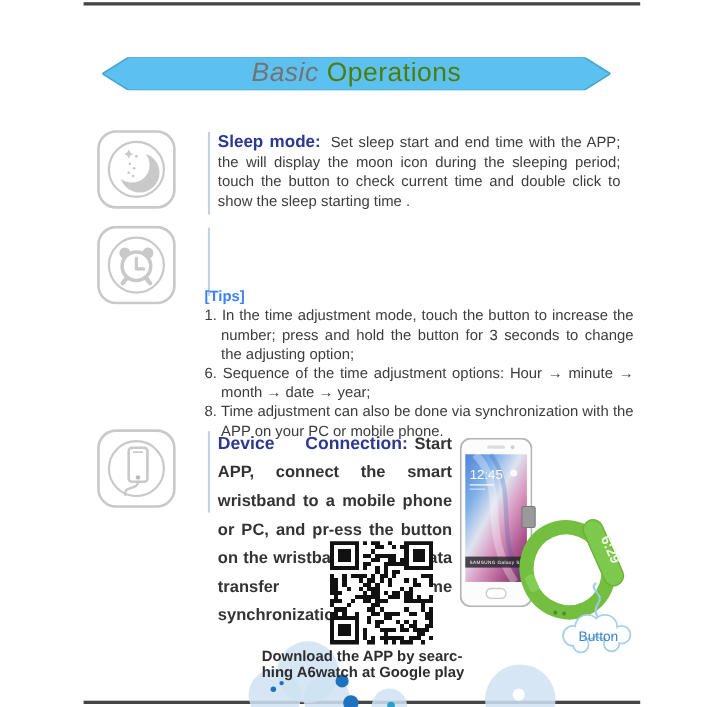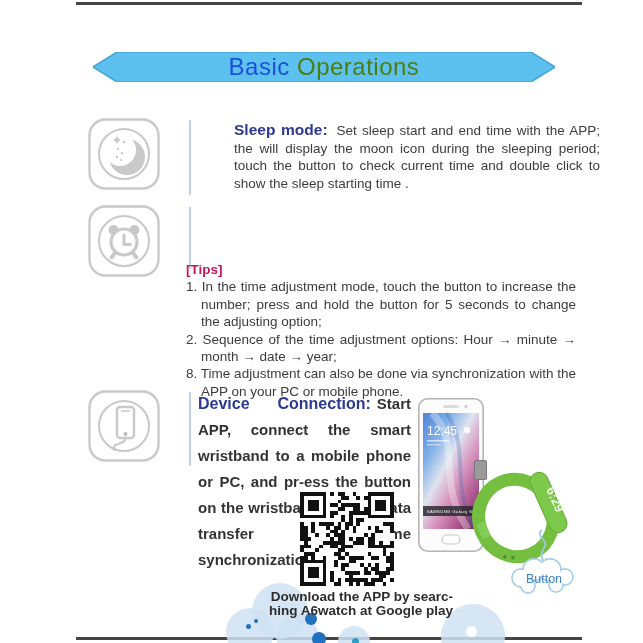--- a/index.html
+++ b/index.html
@@ -7,35 +7,35 @@
   #page {
     position:relative; width:643px; height:643px; background:#ffffff;
     overflow:hidden; font-family:"Liberation Sans", sans-serif; color:#3c3c3c;
   }
   .abs { position:absolute; }
   .hline { background:#454545; height:2.5px; }
   
   #banner-text { left:93px; top:52px; width:462px; height:30px;
     display:flex; align-items:center; justify-content:center;
     font-size:24px; letter-spacing:.5px; font-weight:400; }
-  #banner-text .t1 { color:#1d4ed8; }
+  #banner-text .t1 { color:#737373;font-style:italic; }
   #banner-text .t2 { color:#4d7c0f; white-space:pre; }
   
   .icon-box { width:72px; height:72px; left:88px; }
   .vdiv { width:2px; background:#c3d2e2; left:189px; }
   .para { text-align:justify; font-size:13.5px; line-height:17.6px; color:#3c3c3c; }
   .para .hd { font-weight:bold; color:#2b3990; font-size:15.5px; padding-right:9px; }
   #tips { left:186px; top:261px; width:390px; font-size:13.5px; line-height:17.4px; color:#3c3c3c; }
-  #tips .tips-label { font-weight:600; color:#be185d; }
+  #tips .tips-label { font-weight:600; color:#3b82f6; }
   #tips .tip { padding-left:15px; text-indent:-15px; text-align:justify; }
   #device-para { left:198px; top:391px; width:213px; font-size:15px; line-height:26px;
     font-weight:600; color:#333; text-align:justify; }
   #device-para .hd { font-size:16px; padding-right:6px; }
   
-  .dl-text { left:238px; width:215px; text-align:right; font-size:13.5px;
+  .dl-text { left:238px; width:215px; text-align:left; font-size:13.5px;
     font-weight:600; color:#2d2d2d; z-index:5; }
   
   .bub { border-radius:50%; background:#cfe2f2; opacity:.85; z-index:1; }
   .dot { border-radius:50%; background:#1f72c0; z-index:2; }
   .wdot { border-radius:50%; background:#ffffff; z-index:2; }
   svg text { font-family:"Liberation Sans", sans-serif; }
 </style>
 </head>
 <body>
 
@@ -58,40 +58,40 @@
     <circle cx="39" cy="39" r="18" fill="#c9c9c9"></circle>
     <circle cx="32" cy="32" r="16" fill="#ffffff"></circle>
     <path d="M29 18 l1.4 2.6 2.6 1.4 -2.6 1.4 -1.4 2.6 -1.4 -2.6 -2.6 -1.4 2.6 -1.4 z" fill="#c9c9c9"></path>
     <circle cx="36" cy="24" r="1.3" fill="#c9c9c9"></circle>
     <circle cx="30" cy="31" r="1.2" fill="#c9c9c9"></circle>
     <circle cx="34" cy="35" r="1.2" fill="#c9c9c9"></circle>
     <circle cx="29" cy="39" r="1.2" fill="#c9c9c9"></circle>
     <circle cx="33" cy="42" r="1.1" fill="#c9c9c9"></circle>
   </svg>
   <div class="abs vdiv" style="top:120px; height:75px;"></div>
-  <p class="abs para" style="left:198px; top:121px; width:366px;margin-left:36px;">
+  <p class="abs para" style="left:198px; top:121px; width:366px;">
     <span class="hd">Sleep mode:</span><span>Set sleep start and end time with the APP; the will display the moon icon during the sleeping period; touch the button to check current time and double click to show the sleep starting time .</span>
   </p>
 
   <svg class="abs icon-box" style="top:205px;" viewBox="0 0 72 72">
     <rect x="1.5" y="1.5" width="69" height="69" rx="16" fill="#fff" stroke="#c9c9c9" stroke-width="2.4"></rect>
     <circle cx="36" cy="36" r="25" fill="none" stroke="#c9c9c9" stroke-width="2"></circle>
     <circle cx="25.5" cy="25" r="5" fill="#c9c9c9"></circle>
     <circle cx="46.5" cy="25" r="5" fill="#c9c9c9"></circle>
     <circle cx="36" cy="37" r="13" fill="#ffffff" stroke="#c9c9c9" stroke-width="3.2"></circle>
     <polyline points="36,30 36,39.5 42.5,39.5" fill="none" stroke="#c9c9c9" stroke-width="3" stroke-linecap="round" stroke-linejoin="round"></polyline>
     <line x1="27" y1="48" x2="23.5" y2="52.5" stroke="#c9c9c9" stroke-width="4" stroke-linecap="round"></line>
     <line x1="45" y1="48" x2="48.5" y2="52.5" stroke="#c9c9c9" stroke-width="4" stroke-linecap="round"></line>
   </svg>
   <div class="abs vdiv" style="top:207px; height:62px;"></div>
 
   <div class="abs" id="tips">
     <div class="tips-label">[Tips]</div>
-    <div class="tip">1. In the time adjustment mode, touch the button to increase the number; press and hold the button for 5 seconds to change the adjusting option;</div>
-    <div class="tip">2. Sequence of the time adjustment options: Hour → minute → month → date → year;</div>
+    <div class="tip">1. In the time adjustment mode, touch the button to increase the number; press and hold the button for 3 seconds to change the adjusting option;</div>
+    <div class="tip">6. Sequence of the time adjustment options: Hour → minute → month → date → year;</div>
     <div class="tip">8. Time adjustment can also be done via synchronization with the APP on your PC or mobile phone.</div>
   </div>
 
   <svg class="abs icon-box" style="top:390px;" viewBox="0 0 72 72">
     <rect x="1.5" y="1.5" width="69" height="69" rx="16" fill="#fff" stroke="#c9c9c9" stroke-width="2.4"></rect>
     <circle cx="36" cy="36" r="25" fill="none" stroke="#c9c9c9" stroke-width="2"></circle>
     <rect x="29" y="17" width="17" height="31" rx="3" fill="#fff" stroke="#c9c9c9" stroke-width="2.4"></rect>
     <line x1="33" y1="21" x2="42" y2="21" stroke="#c9c9c9" stroke-width="1.5"></line>
     <circle cx="37.5" cy="44" r="2" fill="#b9b9b9"></circle>
     <path d="M37.5 48 C37.5 56 24 51 26 60" fill="none" stroke="#c9c9c9" stroke-width="2.2" stroke-linecap="round"></path>

